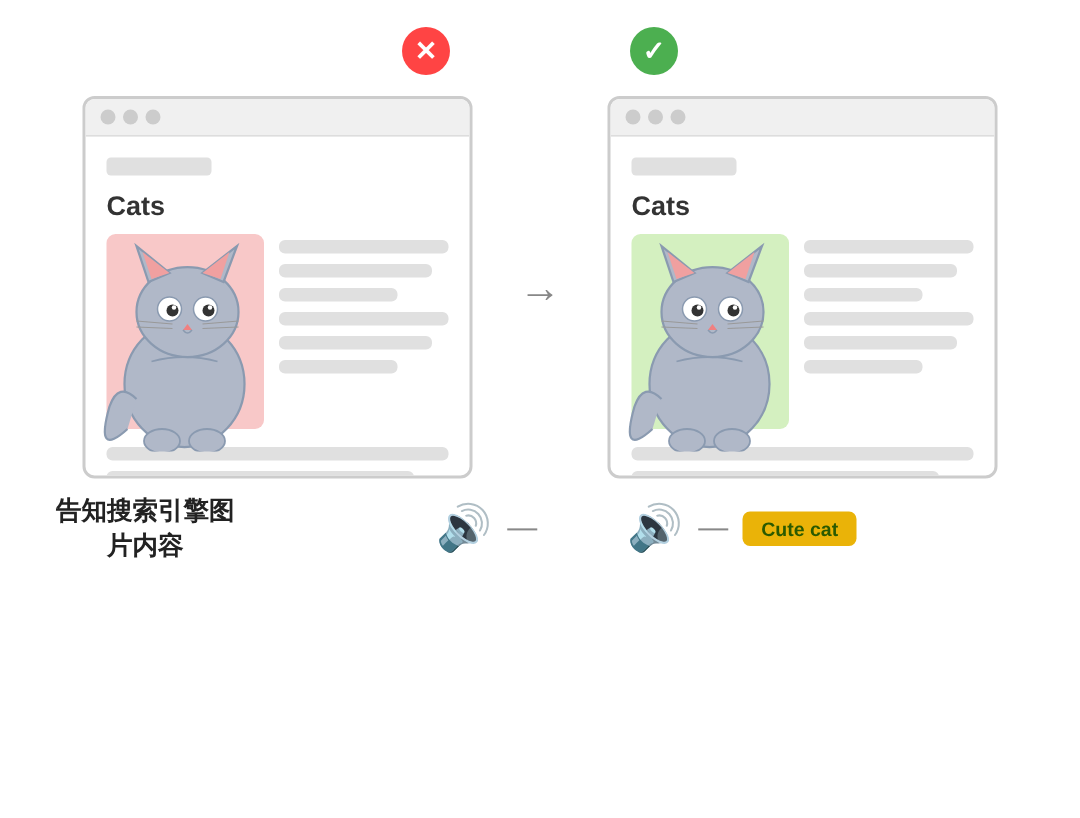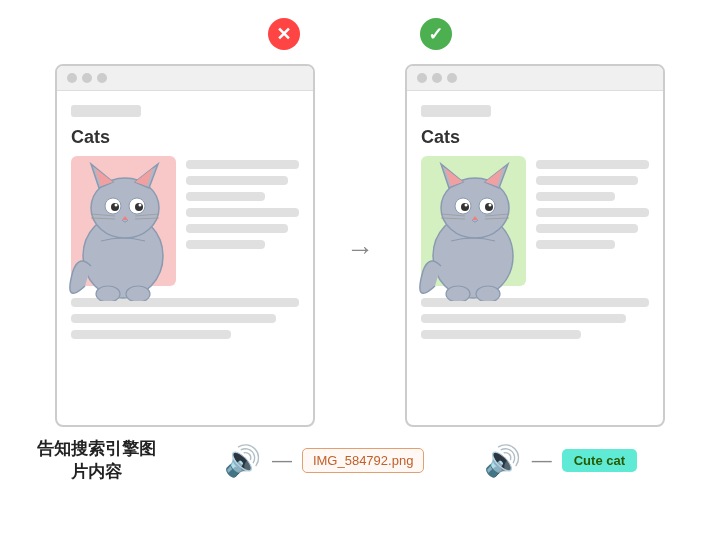--- a/index.html
+++ b/index.html
@@ -62,21 +62,21 @@
       align-items: center;
       gap: 20px;
       width: 100%;
       justify-content: center;
       position: relative;
     }
 
     
     .browser {
       width: 260px;
-      height: 363px;
+      height: 255px;
       border: 2px solid #ccc;
       border-radius: 8px;
       background: #fff;
       overflow: hidden;
       position: relative;
     }
     .browser-bar {
       background: #f0f0f0;
       border-bottom: 1.5px solid #ddd;
       padding: 7px 10px;
@@ -207,21 +207,21 @@
     .filename-badge {
       padding: 4px 10px;
       border: 1.5px solid #e0a070;
       border-radius: 5px;
       font-size: 13px;
       color: #c0602a;
       background: #fff8f4;
     }
     .alt-badge {
       padding: 4px 12px;
-      background: #5eead4;
+      background: #eab308;
       border-radius: 5px;
       font-size: 13px;
       color: #2a5a00;
       font-weight: bold;
     }
   </style>
 </head>
 <body>
 
 <div class="header">
@@ -368,21 +368,20 @@
 
 </div>
 
 <div class="bottom-section">
   <span class="bottom-caption">告知搜索引擎图片内容</span>
   <div class="bottom-row">
 
     <div class="bottom-item">
       <span class="speaker-icon">🔊</span>
       <span class="dash">—</span>
-      <span class="filename-badge">IMG_584792.png</span>
     </div>
 
     <div class="bottom-item">
       <span class="speaker-icon">🔊</span>
       <span class="dash">—</span>
       <span class="alt-badge">Cute cat</span>
     </div>
   </div>
 </div>
 

